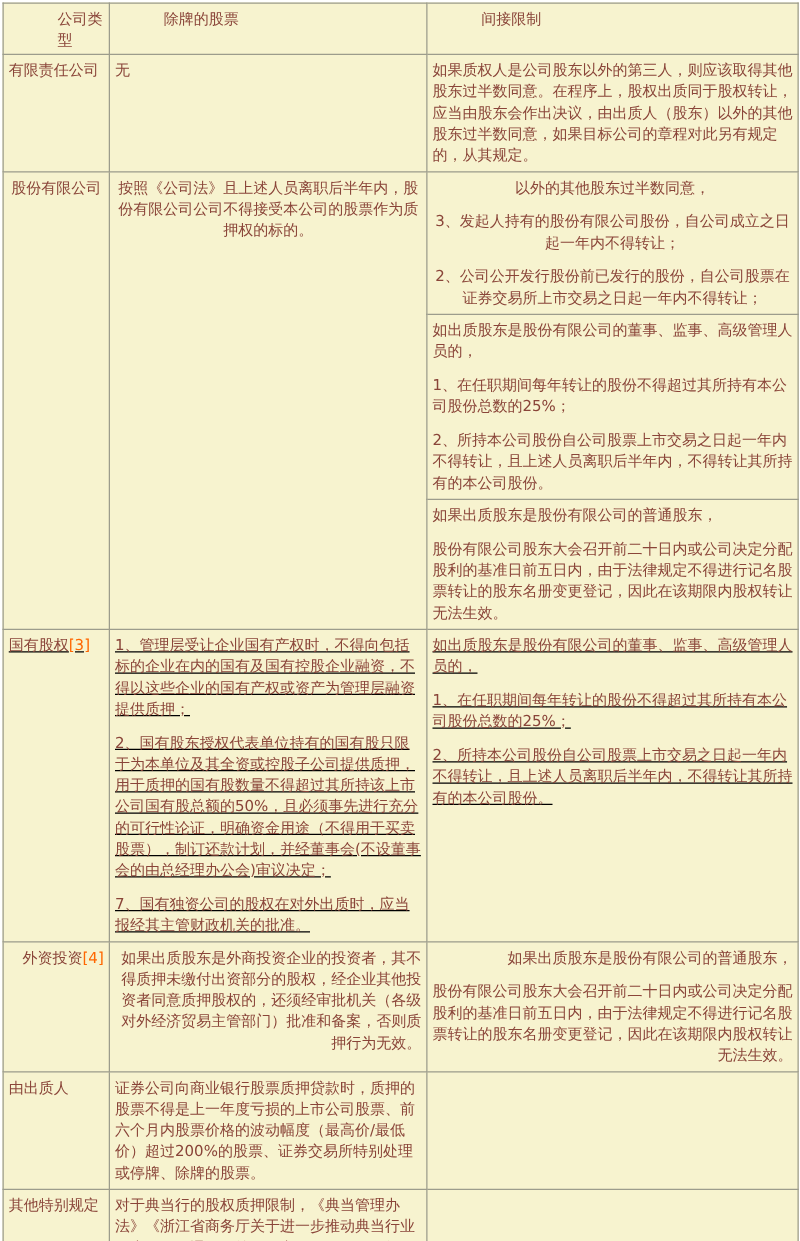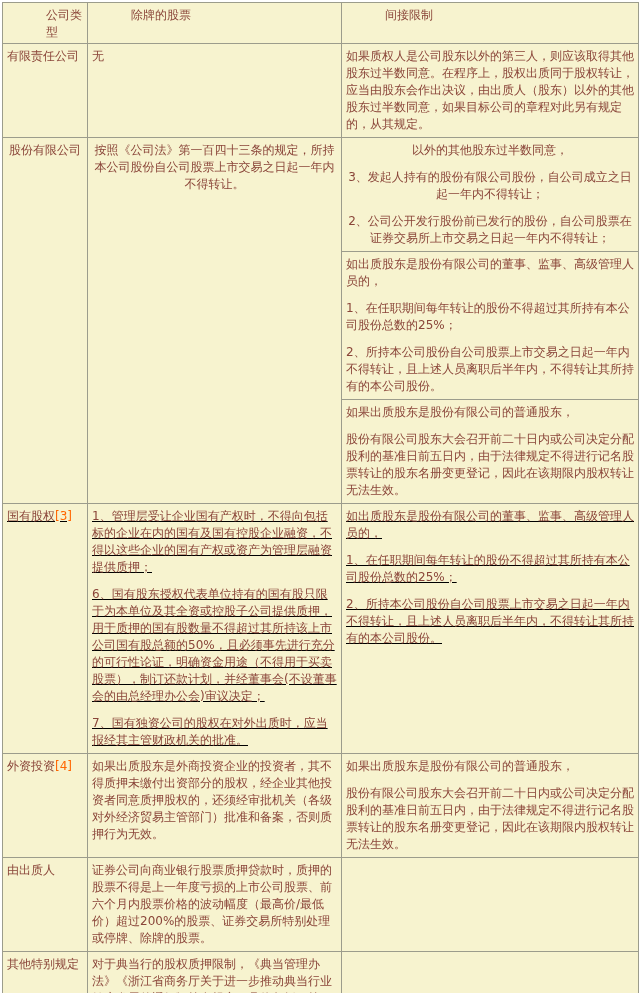--- a/index.html
+++ b/index.html
@@ -28,21 +28,21 @@
   td.cell p { margin:2px 0 10px 0; }
   td.cell p:last-child { margin-bottom:2px; }
   td.typec { padding-top:4px; }
   .ref { color:#ff6600; }
   tr.hh  td { height:20px; padding-top:4px;padding-left:43px; }
   tr.r1  { height:72px;margin-left:48px; }
   tr.r2a { height:92px;text-align:center; }
   tr.r2b { height:128px; }
   tr.r2c { height:80px; }
   tr.r3  { height:235px;text-decoration:underline; }
-  tr.r4  { height:80px; }
+  tr.r4  { height:80px;text-align:right; }
   tr.r5  { height:85px; }
   tr.r6  { height:190px; }
   td.wm-cell { position:relative; }
 </style>
 </head>
 <body>
 
 <div class="doc">
   <table class="pledge">
     <colgroup>
@@ -64,21 +64,21 @@
             <p>无</p>
           </td>
       <td class="cell">
             <p>如果质权人是公司股东以外的第三人，则应该取得其他股东过半数同意。在程序上，股权出质同于股权转让，应当由股东会作出决议，由出质人（股东）以外的其他股东过半数同意，如果目标公司的章程对此另有规定的，从其规定。</p>
           </td>
     </tr>
 
     <tr class="r2a">
       <td class="typec" rowspan="3">股份有限公司</td>
       <td class="cell" rowspan="3">
-            <p>按照《公司法》第一百四十三条的规定，所持本公司股份自公司股票上市交易之日起一年内不得转让。</p>
+            <p>按照《公司法》且上述人员离职后半年内，股份有限公司公司不得接受本公司的股票作为质押权的标的。</p>
           </td>
       <td class="cell">
             <p>以外的其他股东过半数同意，</p>
             <p>3、发起人持有的股份有限公司股份，自公司成立之日起一年内不得转让；</p>
             <p>2、公司公开发行股份前已发行的股份，自公司股票在证券交易所上市交易之日起一年内不得转让；</p>
           </td>
     </tr>
     <tr class="r2b">
       <td class="cell">
             <p>如出质股东是股份有限公司的董事、监事、高级管理人员的，</p>
@@ -90,21 +90,21 @@
       <td class="cell">
             <p>如果出质股东是股份有限公司的普通股东，</p>
             <p> 股份有限公司股东大会召开前二十日内或公司决定分配股利的基准日前五日内，由于法律规定不得进行记名股票转让的股东名册变更登记，因此在该期限内股权转让无法生效。</p>
           </td>
     </tr>
 
     <tr class="r3">
       <td class="typec"><span>国有股权</span><span class="ref">[3]</span></td>
       <td class="cell">
             <p>1、管理层受让企业国有产权时，不得向包括标的企业在内的国有及国有控股企业融资，不得以这些企业的国有产权或资产为管理层融资提供质押；</p>
-            <p>6、国有股东授权代表单位持有的国有股只限于为本单位及其全资或控股子公司提供质押，用于质押的国有股数量不得超过其所持该上市公司国有股总额的50%，且必须事先进行充分的可行性论证，明确资金用途（不得用于买卖股票），制订还款计划，并经董事会(不设董事会的由总经理办公会)审议决定；</p>
+            <p>2、国有股东授权代表单位持有的国有股只限于为本单位及其全资或控股子公司提供质押，用于质押的国有股数量不得超过其所持该上市公司国有股总额的50%，且必须事先进行充分的可行性论证，明确资金用途（不得用于买卖股票），制订还款计划，并经董事会(不设董事会的由总经理办公会)审议决定；</p>
             <p>7、国有独资公司的股权在对外出质时，应当报经其主管财政机关的批准。</p>
           </td>
       <td class="cell">
             <p>如出质股东是股份有限公司的董事、监事、高级管理人员的，</p>
             <p>1、在任职期间每年转让的股份不得超过其所持有本公司股份总数的25%；</p>
             <p>2、所持本公司股份自公司股票上市交易之日起一年内不得转让，且上述人员离职后半年内，不得转让其所持有的本公司股份。</p>
           </td>
     </tr>
 
     <tr class="r4">

